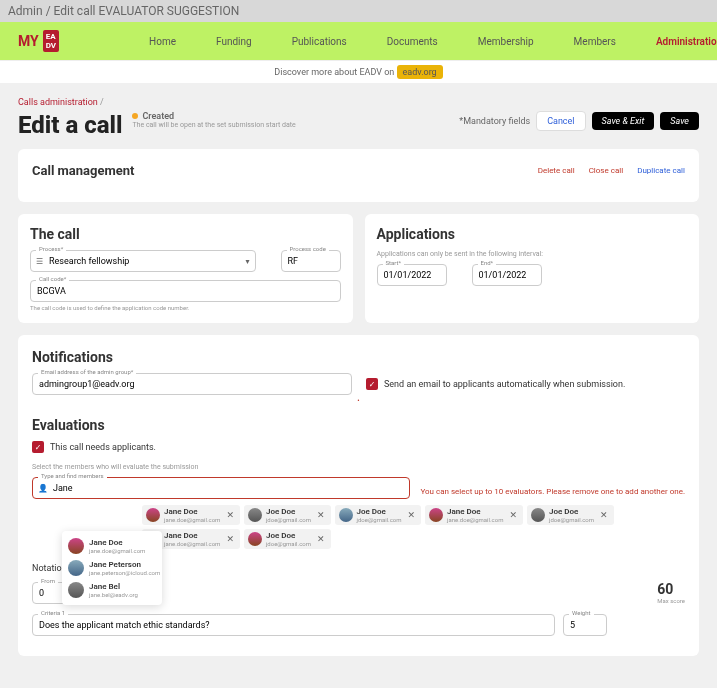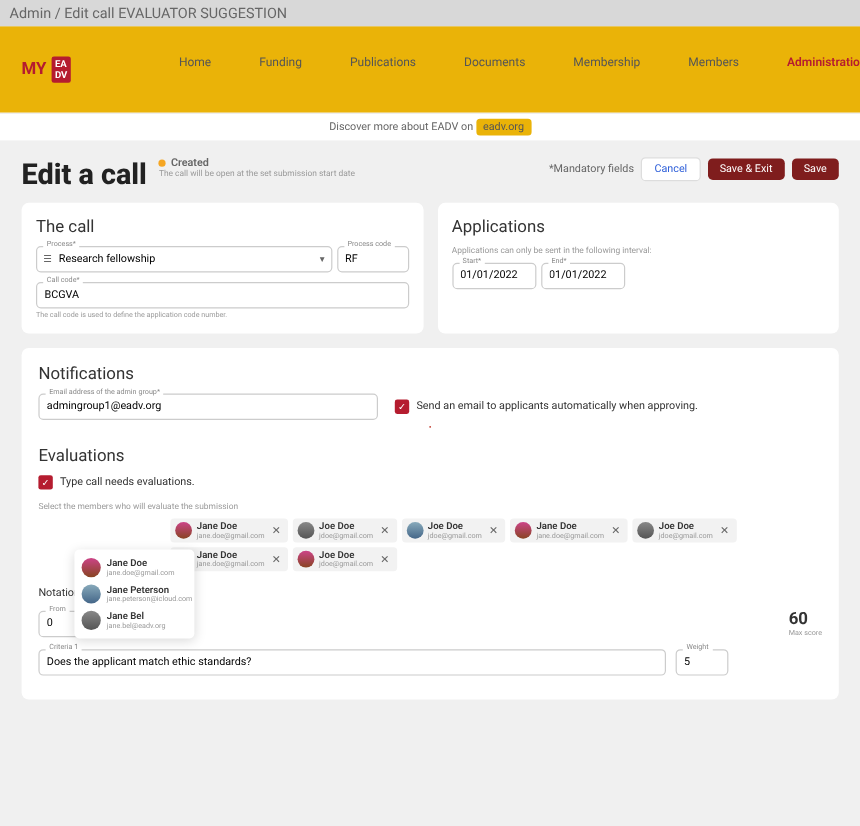--- a/index.html
+++ b/index.html
@@ -1,18 +1,18 @@
 <!DOCTYPE html>
 <html><head>
 <meta charset="utf-8">
 <style>
 * { box-sizing: border-box; margin: 0; padding: 0; font-family: -apple-system, BlinkMacSystemFont, "Segoe UI", Roboto, sans-serif; }
 body { background: #f0f0f0; width: 717px; font-size: 11px; color: #333; }
 .titlebar { background: #d8d8d8; padding: 4px 8px; color: #666; font-size: 12px; }
-.topbar { background: #eab308; display: flex; padding: 25px 18px; }
+.topbar { background: #bef264; display: flex; align-items: center; padding: 8px 18px; }
 .logo { color: #b51c2f; font-weight: 700; font-size: 14px; display: flex; align-items: center; gap: 4px; }
 .logo-badge { background: #b51c2f; color: #fff; font-size: 8px; padding: 2px 3px; border-radius: 2px; }
 .nav { display: flex; gap: 40px; margin-left: 90px; font-size: 10px; }
 .nav-item { cursor: pointer; color: #555; }
 .nav-item.active { color: #b51c2f; font-weight: 600; }
 .avatar { width: 22px; height: 22px; border-radius: 50%; background: linear-gradient(#d4a373,#8b5a2b); margin-left: auto; }
 .discover { background: #fff; text-align: center; padding: 6px; font-size: 9px; color: #666; border-top: 1px solid #eee; }
 .discover-link { background: #eab308; padding: 2px 6px; border-radius: 3px; color: #555; }
 .page { padding: 14px 18px; }
 .breadcrumb { font-size: 9px; color: #b51c2f; margin-bottom: 4px; }
@@ -20,32 +20,32 @@
 .title-row { display: flex; align-items: flex-start; margin-bottom: 10px; }
 .title { font-size: 24px; font-weight: 800; color: #222; margin-right: 10px; }
 .status { display: flex; align-items: center; gap: 4px; }
 .status-dot { width: 6px; height: 6px; background: #f5a623; border-radius: 50%; }
 .status-label { font-size: 9px; color: #666; font-weight: 600; }
 .status-sub { font-size: 7px; color: #999; }
 .title-actions { margin-left: auto; display: flex; align-items: center; gap: 6px; font-size: 9px; }
 .mandatory { color: #666; text-align: center; }
 .btn { padding: 4px 10px; border-radius: 4px; font-size: 9px; cursor: pointer; border: none; }
 .btn-link { background: #fff; color: #2e5fd9; border: 1px solid #ddd; }
-.btn-primary { background: #7f1d1d; color: #fff; }
+.btn-primary { background: #000000; color: #fff; font-style: italic; }
 .card { background: #fff; border-radius: 6px; padding: 14px; margin-bottom: 12px; }
 .card-header { display: flex; align-items: center; margin-bottom: 10px; }
 .card-title { font-size: 13px; font-weight: 700; }
 .card-actions { margin-left: auto; display: flex; gap: 14px; font-size: 8px; }
 .action-danger { color: #c0392b; cursor: pointer; }
 .action-link { color: #2e5fd9; cursor: pointer; }
 .two-col { display: flex; gap: 12px; }
 .col { flex: 1; background: #fff; border-radius: 6px; padding: 12px; }
-.section-title { font-size: 14px; font-weight: 400; margin-bottom: 8px; }
+.section-title { font-size: 14px; font-weight: 700; margin-bottom: 8px; }
 .hint { font-size: 7px; color: #999; margin-bottom: 6px; }
-.field-row { display: flex; gap: 4px; margin-bottom: 8px; }
+.field-row { display: flex; gap: 25px; margin-bottom: 8px; }
 .field { position: relative; flex: 1; }
 .field-label { position: absolute; top: -5px; left: 6px; background: #fff; padding: 0 3px; font-size: 6px; color: #888; }
 .input, .select { width: 100%; border: 1px solid #ccc; border-radius: 4px; padding: 5px 6px; font-size: 9px; background: #fff; }
 .select { appearance: none; padding-right: 18px; }
 .select-wrap { position: relative; }
 .select-wrap::after { content: "▾"; position: absolute; right: 6px; top: 50%; transform: translateY(-50%); font-size: 8px; color: #666; pointer-events: none; }
 .select-wrap::before { content: "☰"; position: absolute; left: 6px; top: 50%; transform: translateY(-50%); font-size: 8px; color: #666; pointer-events: none; }
 .select-wrap .select { padding-left: 18px; }
 .note { font-size: 6px; color: #999; margin-top: 2px; }
 .field-sm { width: 60px; flex: none; }
@@ -103,38 +103,52 @@
   <div class="avatar"></div>
 </div>
 
 <div class="discover">
   <span>Discover more about EADV on</span>
   <span class="discover-link">eadv.org</span>
 </div>
 
 <div class="page">
 
+  <div class="breadcrumb">
+    <span>Calls administration</span>
+    <span class="sep">/</span>
+  </div>
 
   <div class="title-row">
     <div class="title">Edit a call</div>
     <div>
       <div class="status">
         <span class="status-dot"></span>
         <span class="status-label">Created</span>
       </div>
       <div class="status-sub">The call will be open at the set submission start date</div>
     </div>
     <div class="title-actions">
       <span class="mandatory">*Mandatory fields</span>
       <button class="btn btn-link">Cancel</button>
       <button class="btn btn-primary">Save &amp; Exit</button>
       <button class="btn btn-primary">Save</button>
     </div>
   </div>
 
+  <div class="card">
+    <div class="card-header">
+      <div class="card-title">Call management</div>
+      <div class="card-actions">
+        <span class="action-danger">Delete call</span>
+        <span class="action-danger">Close call</span>
+        <span class="action-link">Duplicate call</span>
+      </div>
+    </div>
+  </div>
 
   <div class="two-col">
     <div class="col">
       <div class="section-title">The call</div>
       <div class="field-row">
         <div class="field select-wrap" style="flex:3">
           <span class="field-label">Process*</span>
           <select class="select"><option>Research fellowship</option></select>
         </div>
         <div class="field field-sm">
@@ -163,39 +177,46 @@
           <span class="field-label">End*</span>
           <input class="input" value="01/01/2022" style="">
         </div>
       </div>
     </div>
   </div>
 
   <div class="card" style="margin-top:12px">
     <div class="section-title">Notifications</div>
     <div style="display:flex;gap:14px;align-items:center">
-      <div class="field" style="flex:none;width:283px">
+      <div class="field" style="flex:none;width:320px">
         <span class="field-label">Email address of the admin group*</span>
         <input class="input" value="admingroup1@eadv.org" style="">
       </div>
       <div class="check-row" style="margin:0">
         <span class="checkbox">✓</span>
-        <span>Send an email to applicants automatically when approving.</span>
+        <span>Send an email to applicants automatically when submission.</span>
       </div>
     </div>
     <div class="red-dot">•</div>
 
     <div class="section-title" style="margin-top:12px">Evaluations</div>
     <div class="check-row">
       <span class="checkbox">✓</span>
-      <span>Type call needs evaluations.</span>
+      <span>This call needs applicants.</span>
     </div>
 
     <div class="hint">Select the members who will evaluate the submission</div>
 
+    <div style="display:flex;align-items:center">
+      <div class="search-field field" style="width:200px">
+        <span class="field-label">Type and find members</span>
+        <input class="input" style="border-color: rgb(192, 57, 43);" value="Jane">
+      </div>
+      <span class="evaluator-hint">You can select up to 10 evaluators. Please remove one to add another one.</span>
+    </div>
 
     <div style="position:relative">
       <div class="suggest">
         <div class="suggest-item">
           <div class="mini-av"></div>
           <div>
               <div class="sugg-name">Jane Doe</div>
               <div class="sugg-email">jane.doe@gmail.com</div>
             </div>
         </div>

